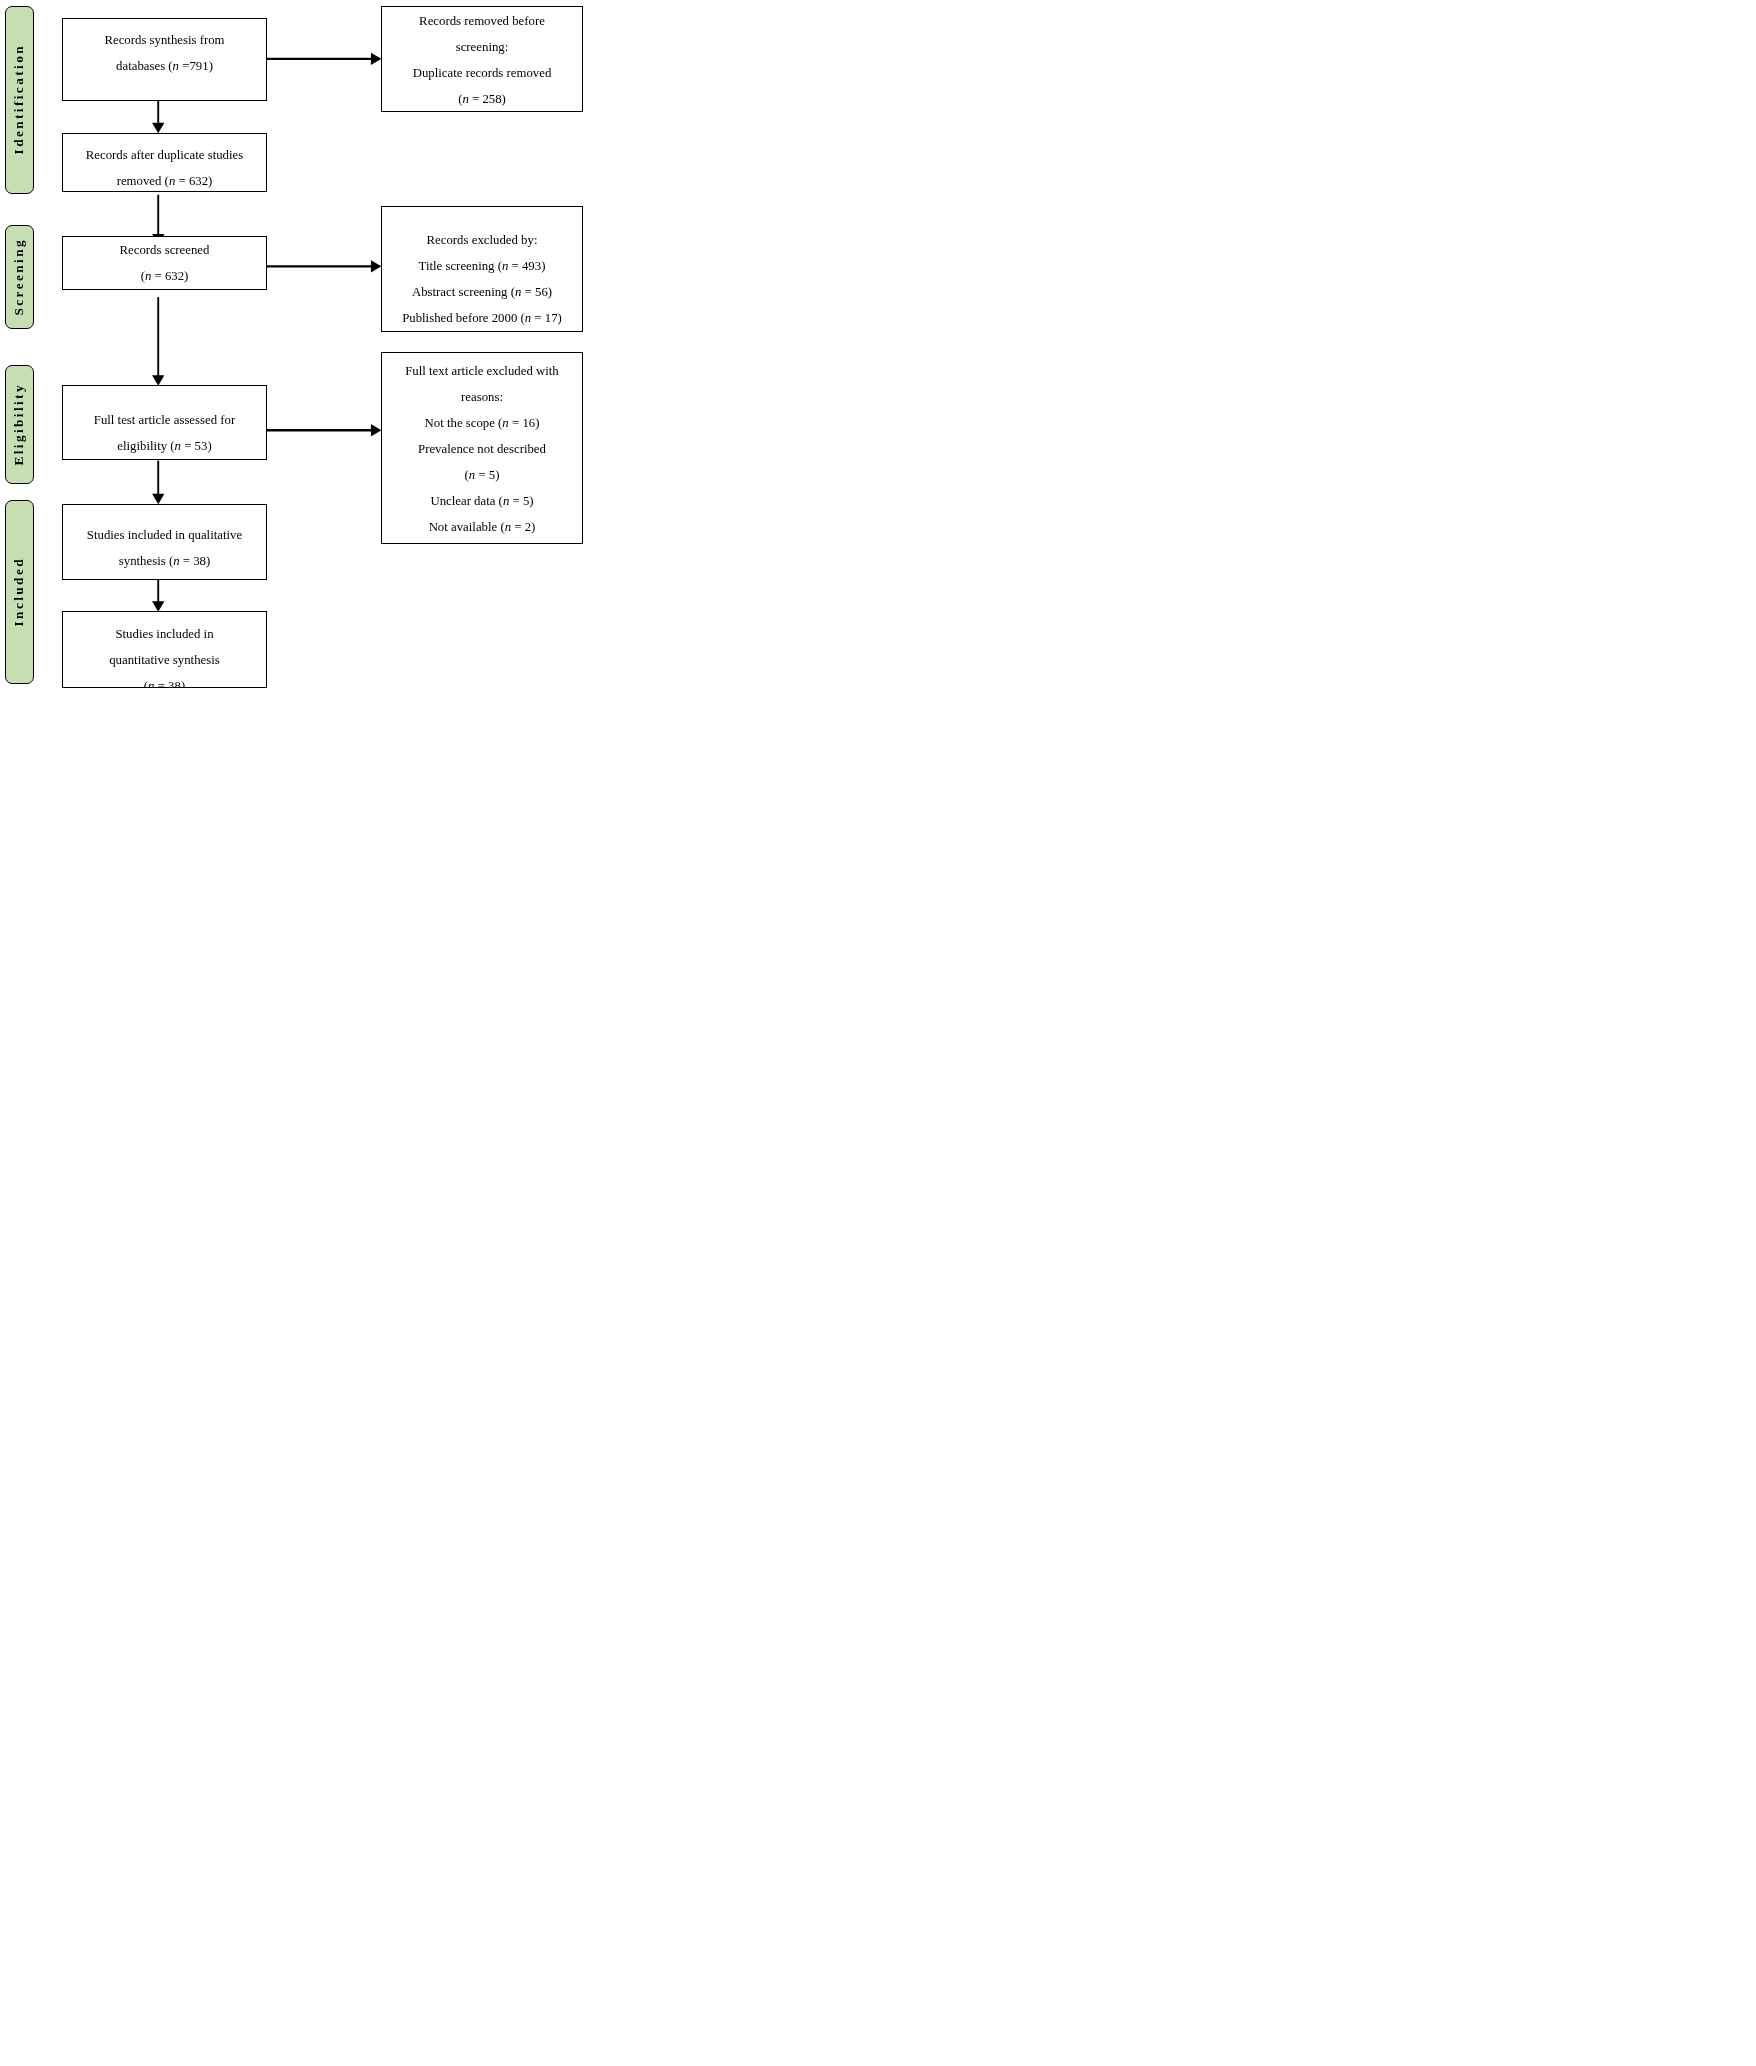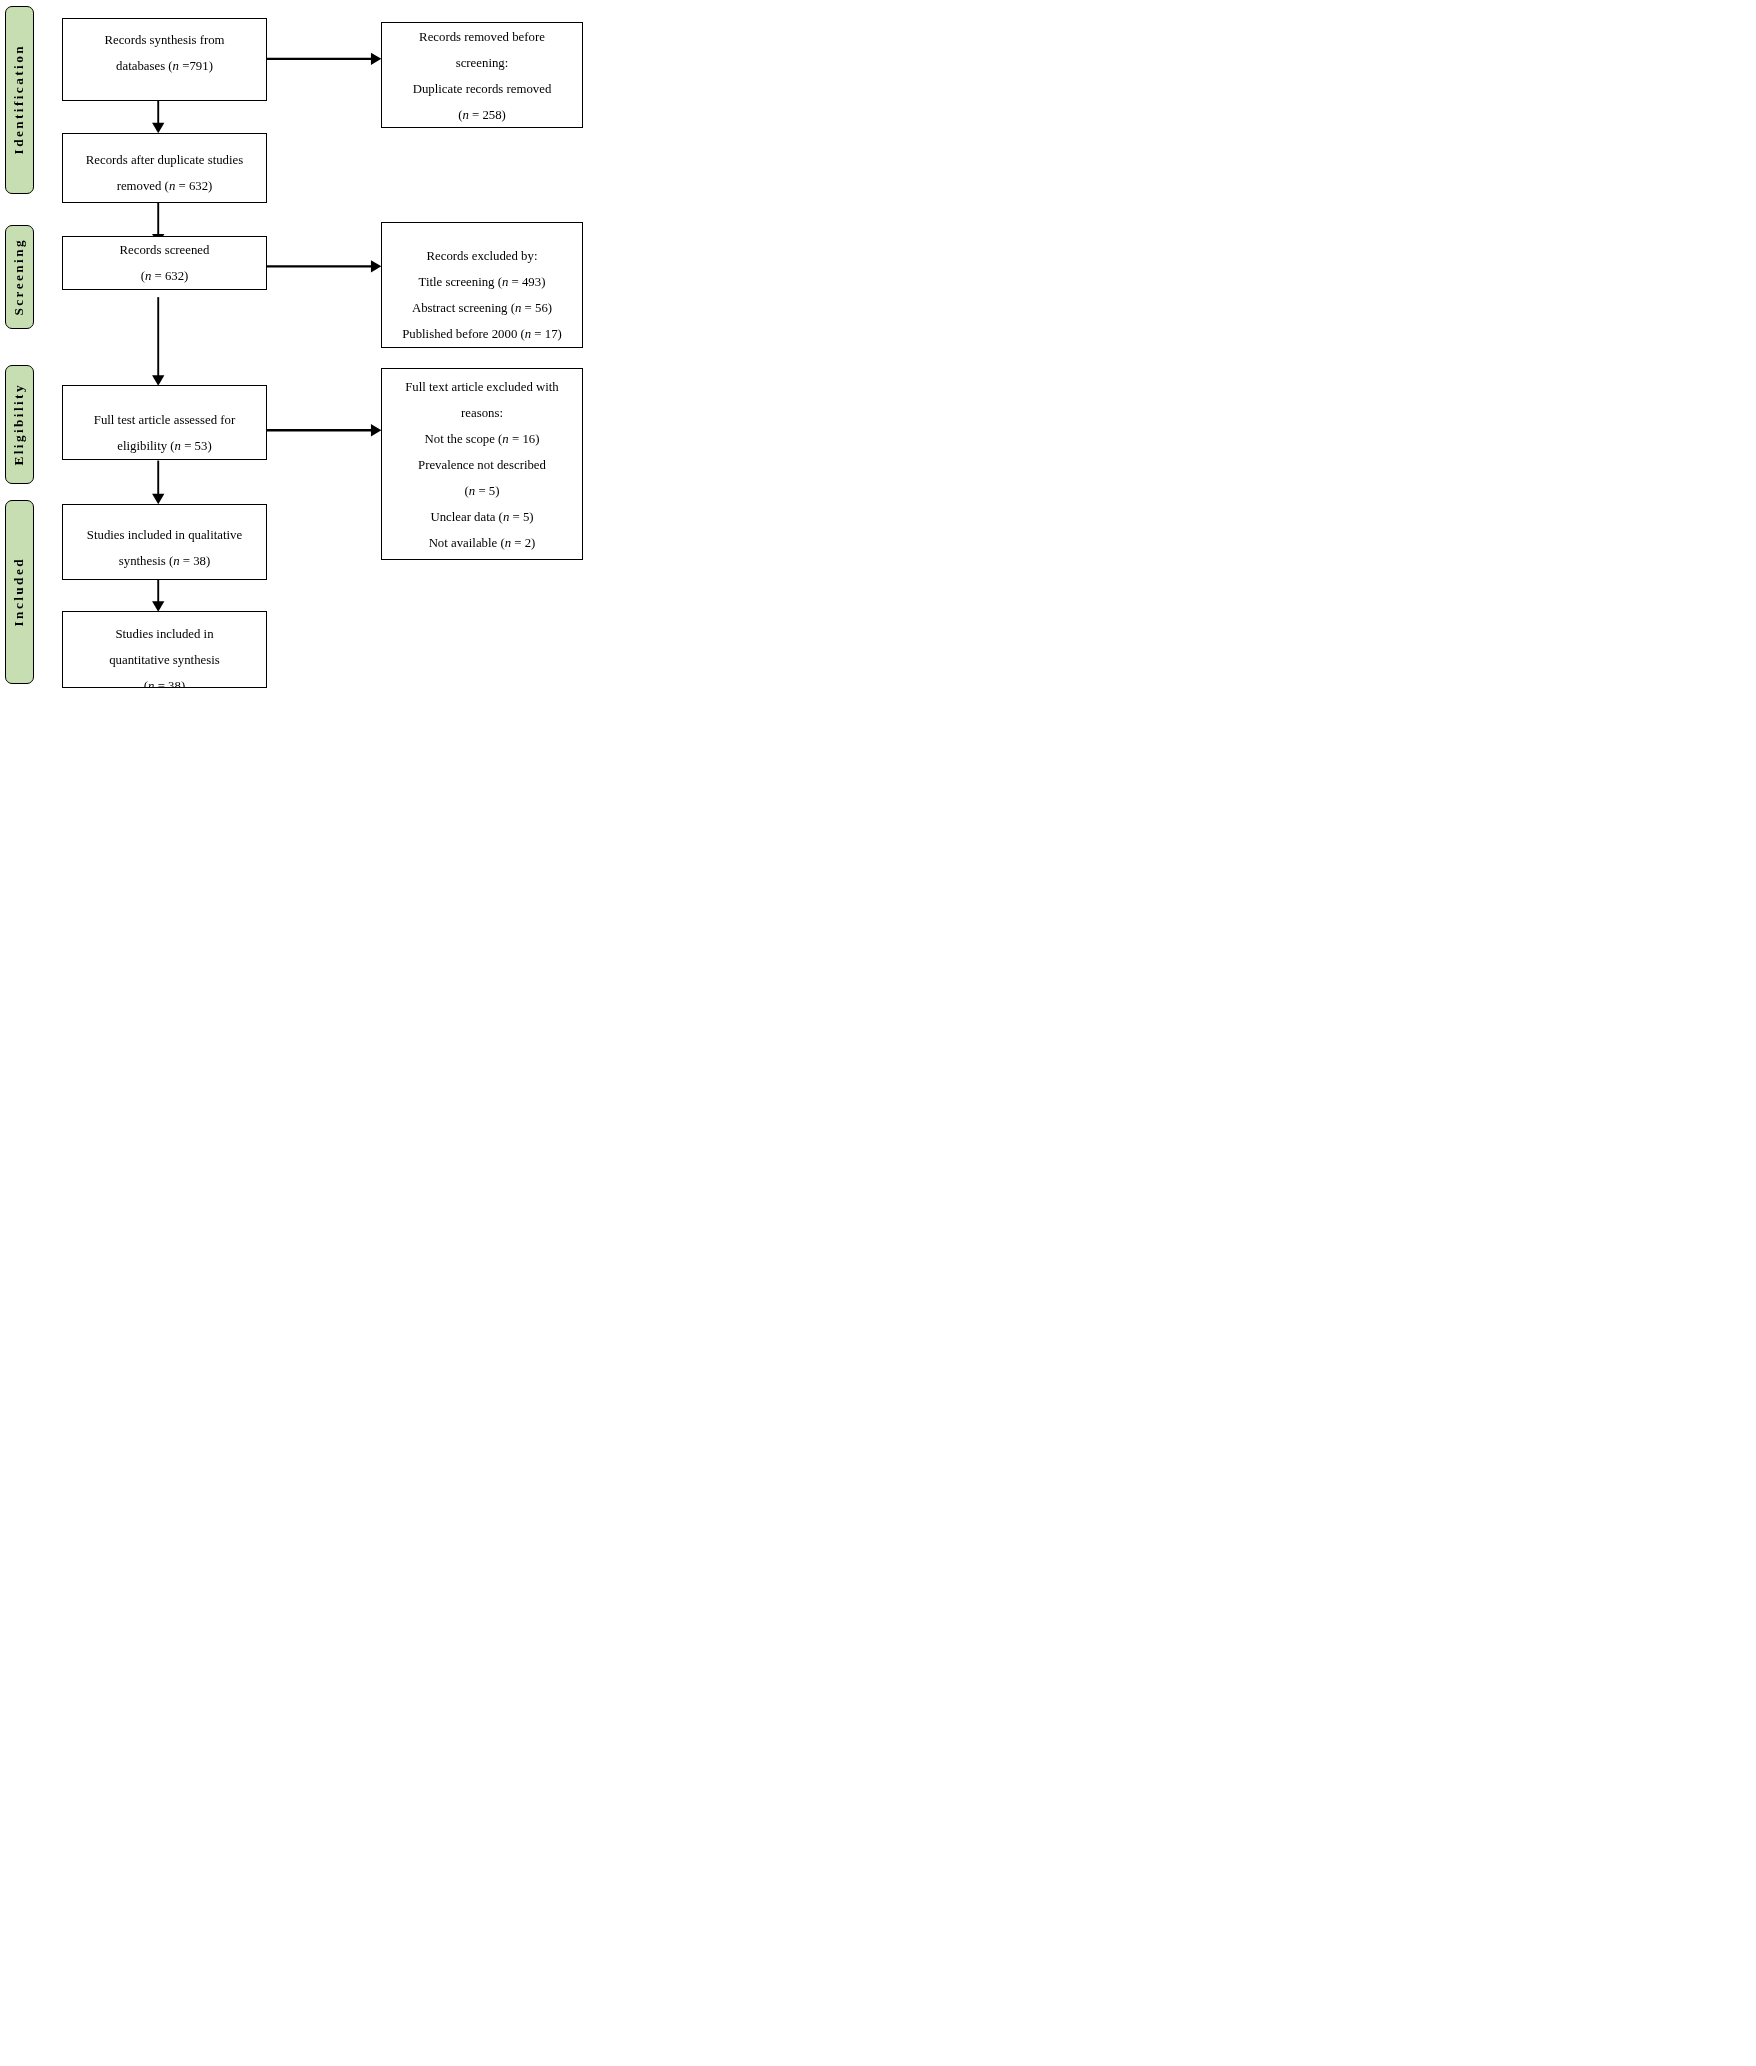--- a/index.html
+++ b/index.html
@@ -51,21 +51,21 @@
     background:var(--bg);
     border:1.9px solid var(--line-color);
     display:flex;
     flex-direction:column;
     align-items:center;
     text-align:center;
     font-size:12.8px;
     overflow:hidden;
   }
   .box.main{left:62px;width:205px;}
-  .box.side{left:381px;width:202px;margin-top:16px;}
+  .box.side{left:381px;width:202px;}
   .center{justify-content:center;}
   .line{line-height:26px;white-space:nowrap;}
   .it{font-style:italic;}
 </style>
 </head>
 <body>
 
 <div class="page">
 
   <svg class="arrows" width="586" height="689" viewBox="0 0 1237 1454">
@@ -116,21 +116,21 @@
   </div>
   <div class="stage" style="top:500px;height:184px">
     <span class="stage-text">Included</span>
   </div>
 
   <div class="box main" style="top:18px;height:83px;padding-top:7.6px">
       <div class="line"><span>Records synthesis from</span></div>
       <div class="line"><span>databases (</span><span class="it">n</span><span> =791)</span></div>
     </div>
 
-  <div class="box main center" style="top:133px;height:70px;padding-top:10px">
+  <div class="box main center" style="top:133px;height:59px;padding-top:10px">
       <div class="line"><span>Records after duplicate studies</span></div>
       <div class="line"><span>removed (</span><span class="it">n</span><span> = 632)</span></div>
     </div>
 
   <div class="box main center" style="top:236px;height:54px">
       <div class="line"><span>Records screened</span></div>
       <div class="line"><span>(</span><span class="it">n</span><span> = 632)</span></div>
     </div>
 
   <div class="box main center" style="top:385px;height:75px;padding-top:20px">

